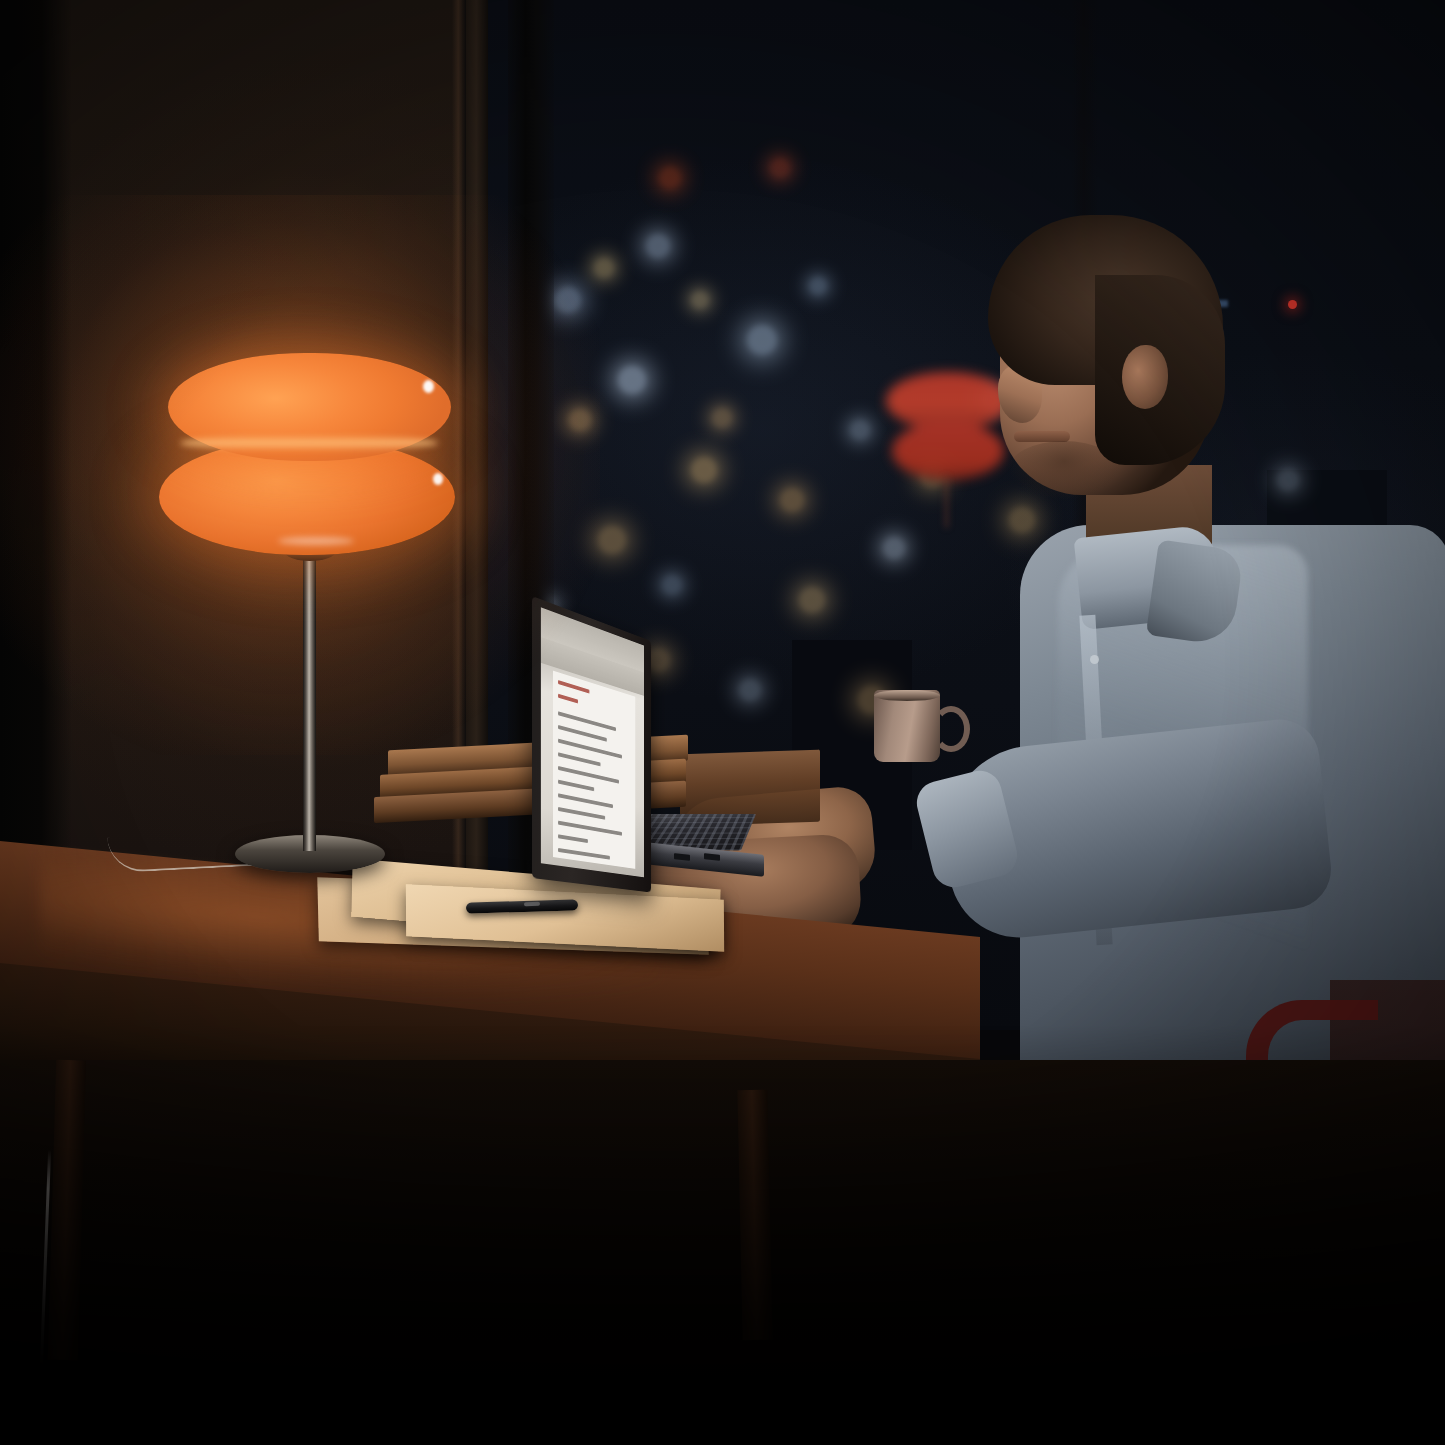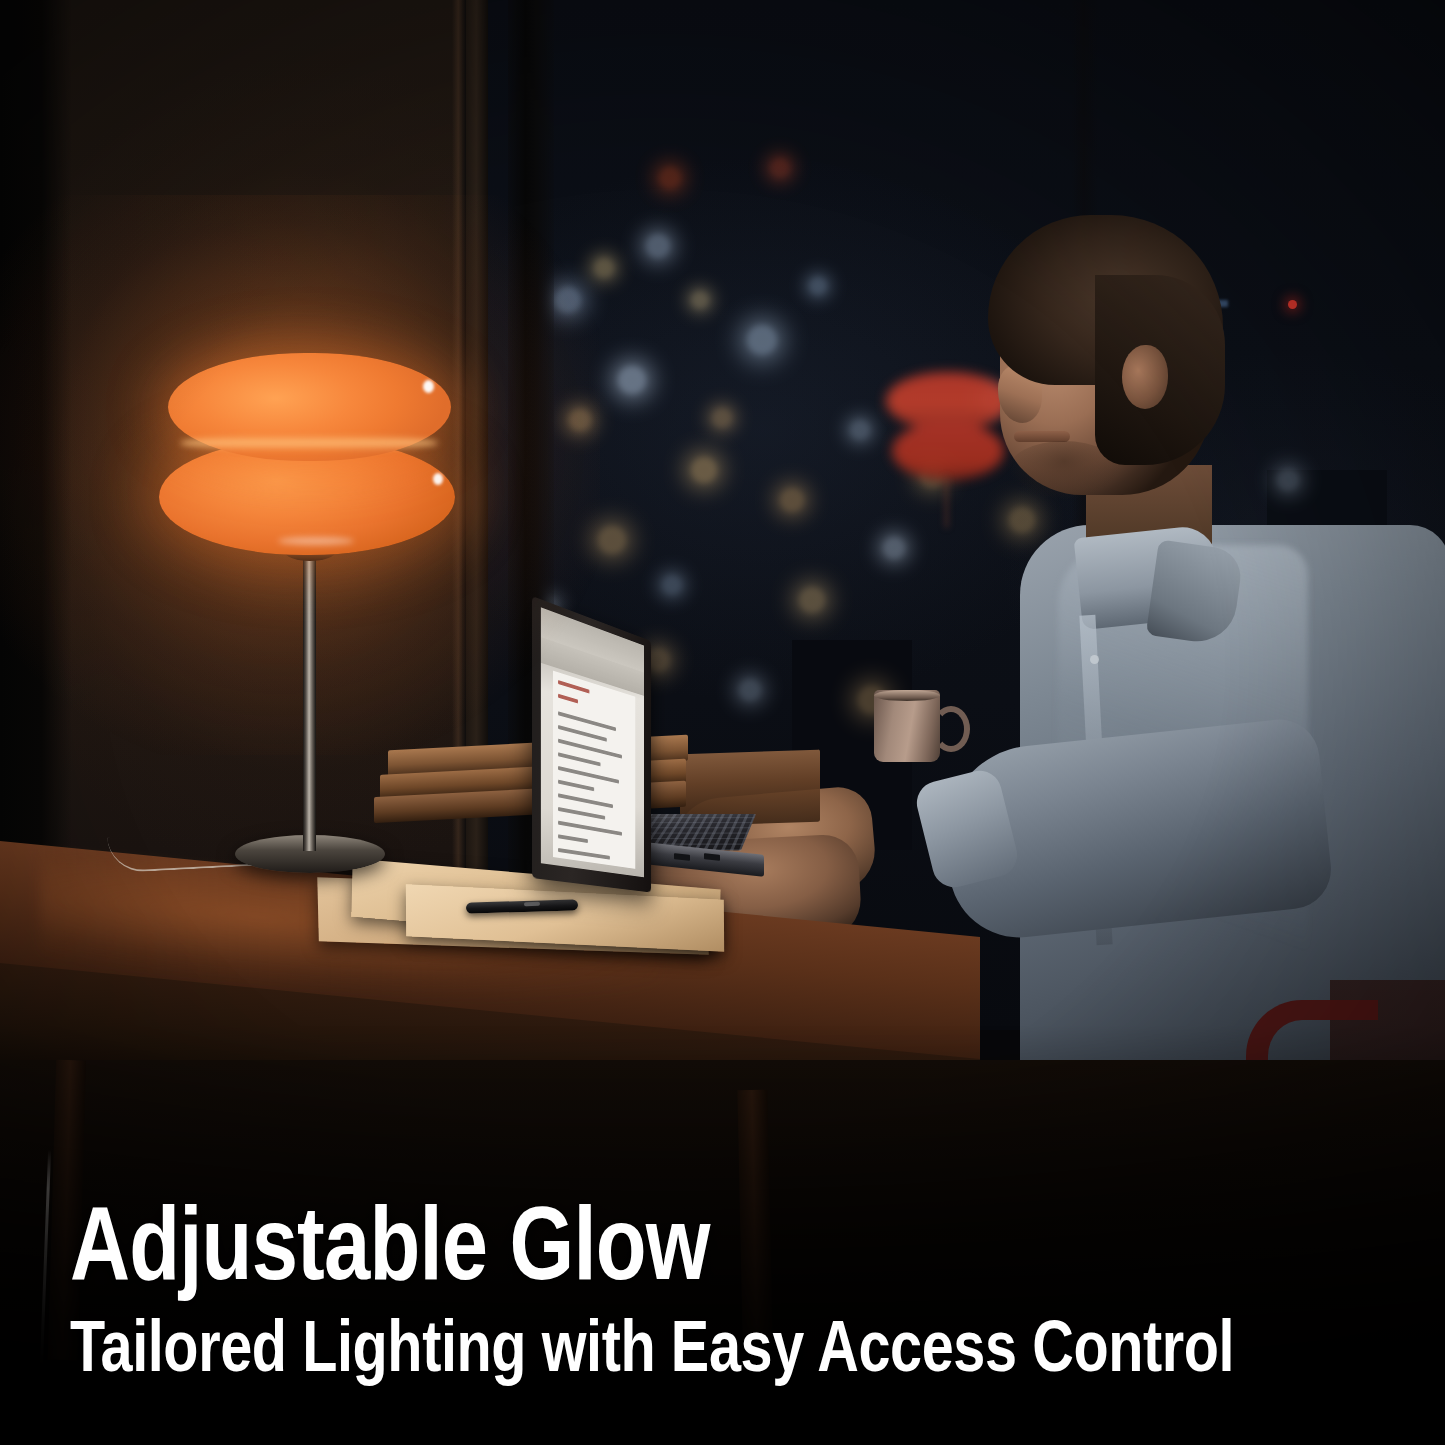--- a/index.html
+++ b/index.html
@@ -561,18 +561,14 @@
     <div class="shade-top"></div>
     <div class="shade-seam"></div>
     <div class="hl h1"></div>
     <div class="hl h2"></div>
     <div class="hl h3"></div>
   </div>
 
   <div class="vignette"></div>
   <div class="bottom-fade"></div>
 
-  <div class="caption">
-    <h1 class="headline">Adjustable Glow</h1>
-    <p class="subhead">Tailored Lighting with Easy Access Control</p>
-  </div>
 
 </div>
 
 </body></html>

